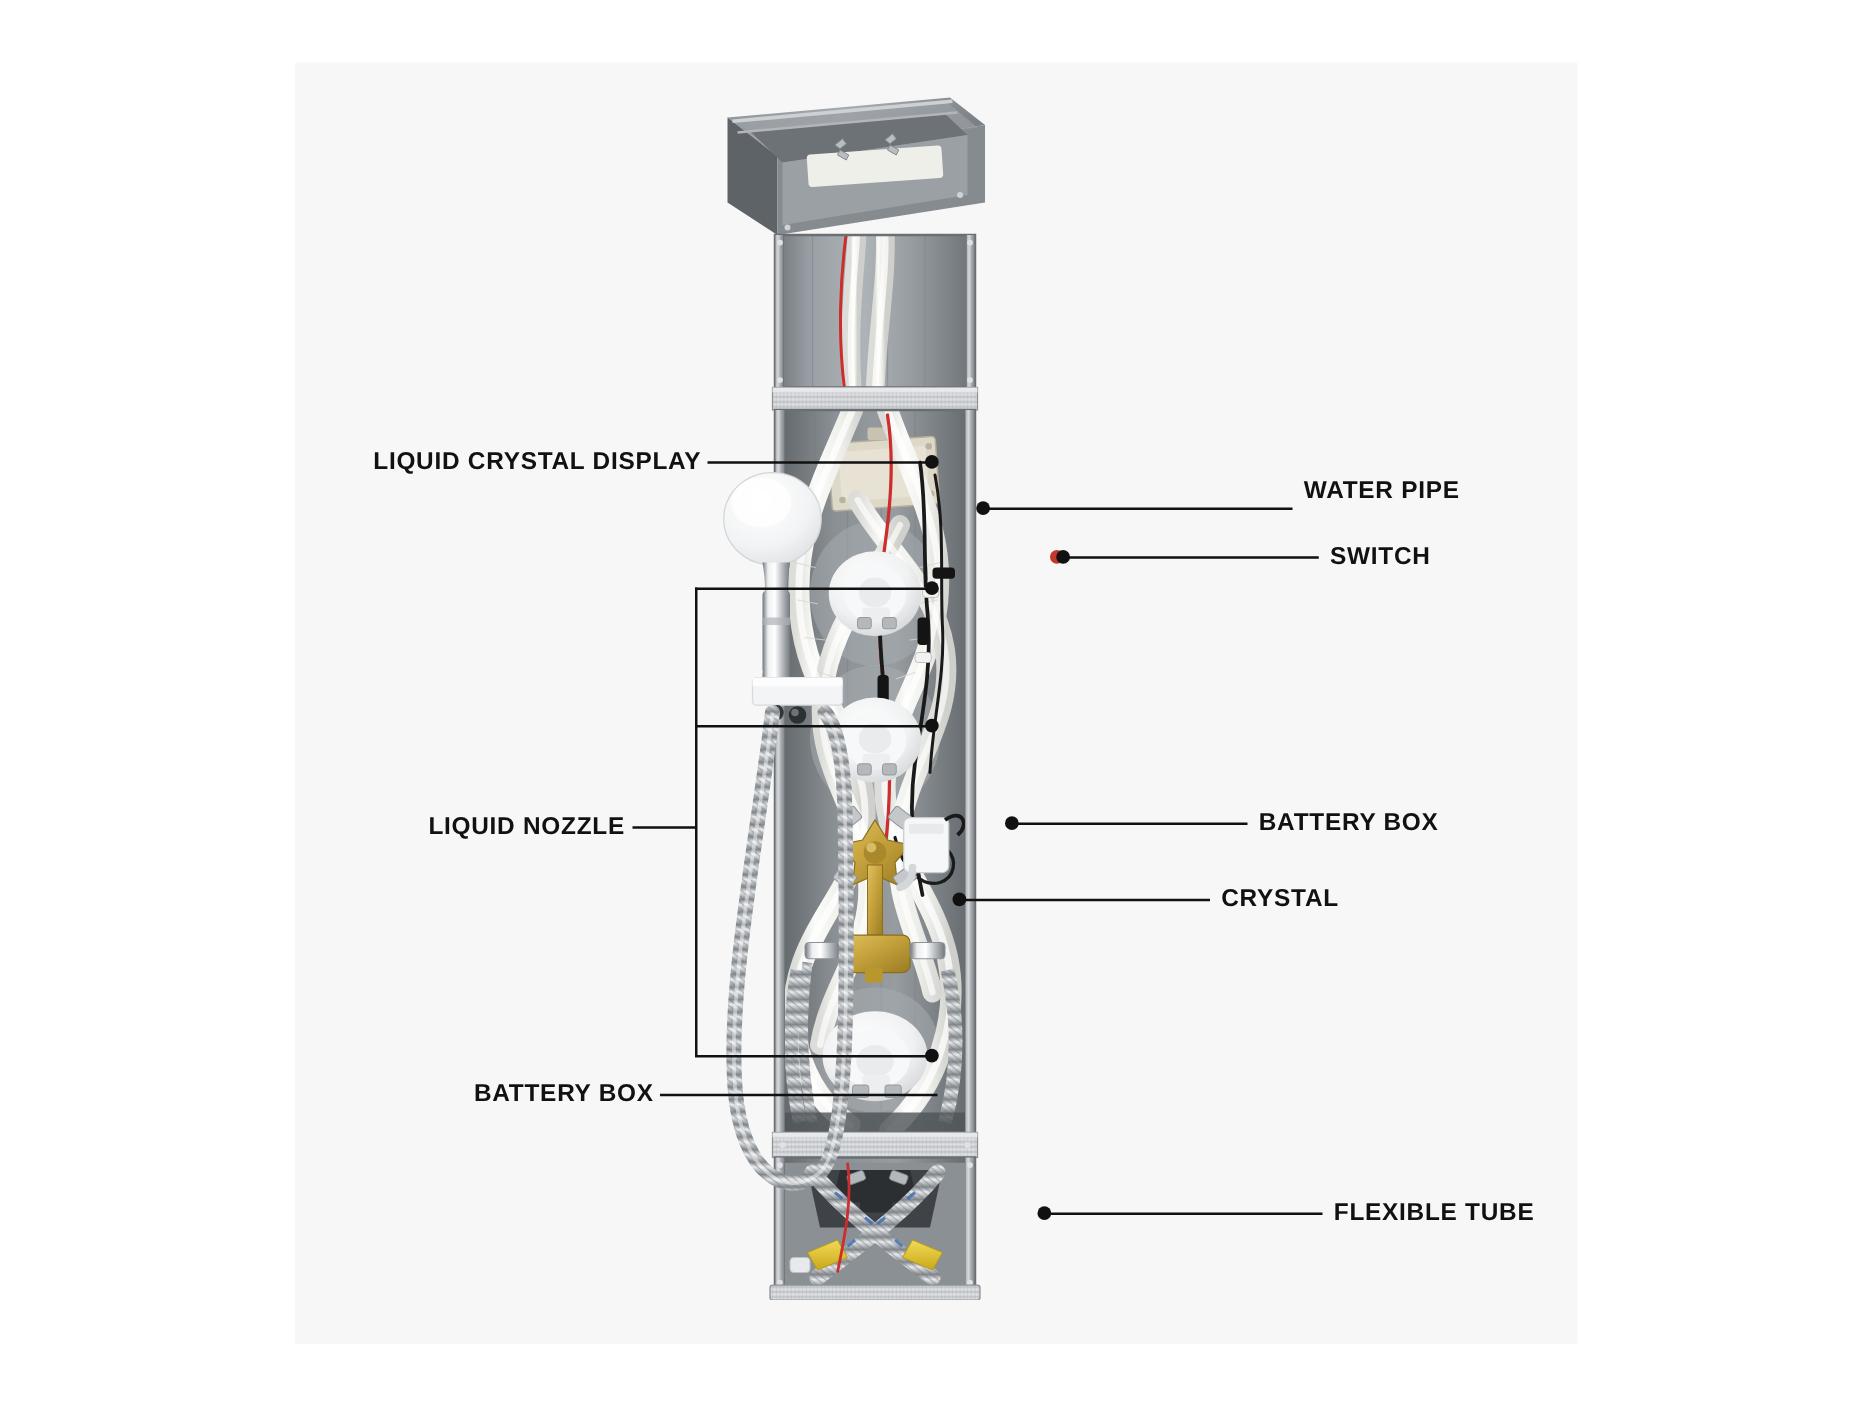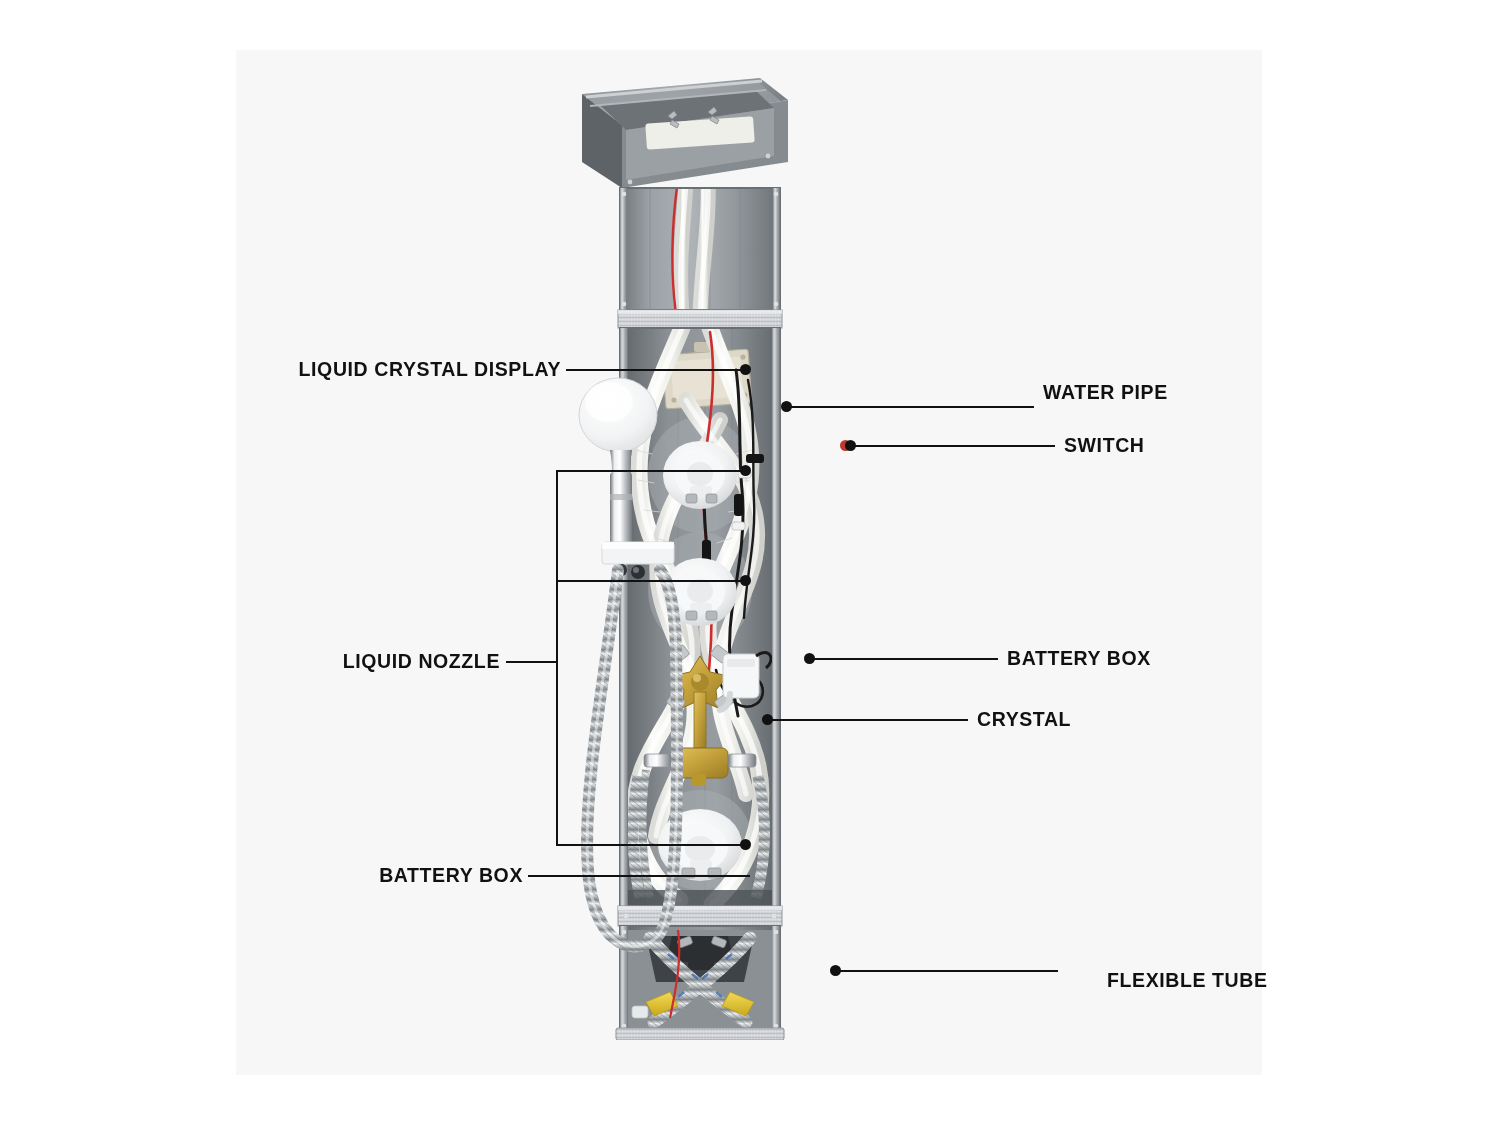--- a/index.html
+++ b/index.html
@@ -461,17 +461,17 @@
   <div class="dot red-tick" style="left:845px;top:440px;"></div>
 
   <div class="label right" style="left:1007px;top:649px;">BATTERY BOX</div>
   <div class="lead" style="left:810px;top:658px;width:188px;"></div>
   <div class="dot" style="left:804px;top:653px;"></div>
 
   <div class="label right" style="left:977px;top:710px;">CRYSTAL</div>
   <div class="lead" style="left:768px;top:719px;width:200px;"></div>
   <div class="dot" style="left:762px;top:714px;"></div>
 
-  <div class="label right" style="left:1107px;top:961px;margin-top:10px;">FLEXIBLE TUBE</div>
+  <div class="label right" style="left:1067px;top:961px;">FLEXIBLE TUBE</div>
   <div class="lead" style="left:836px;top:970px;width:222px;"></div>
   <div class="dot" style="left:830px;top:965px;"></div>
 
 </div>
 
 </body></html>

